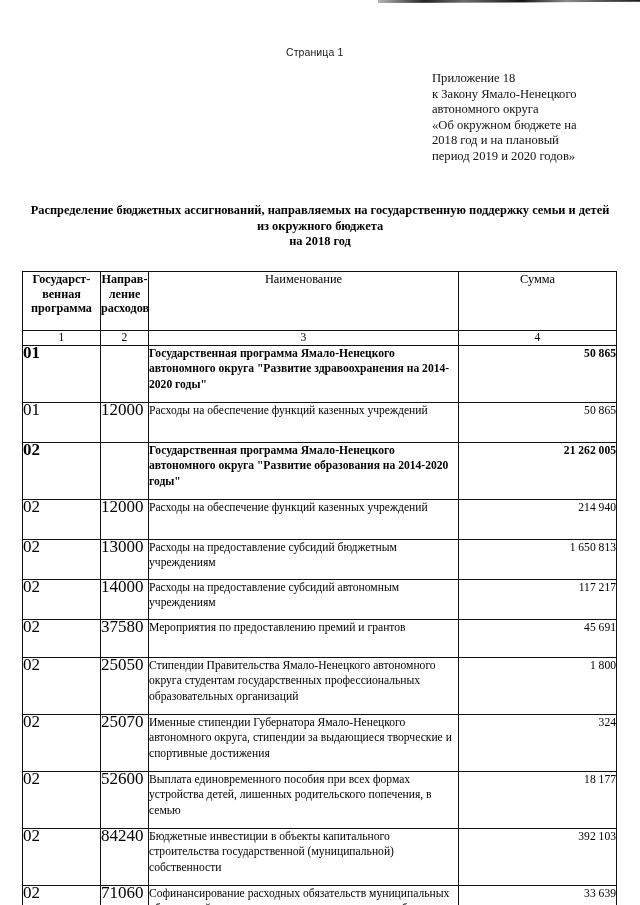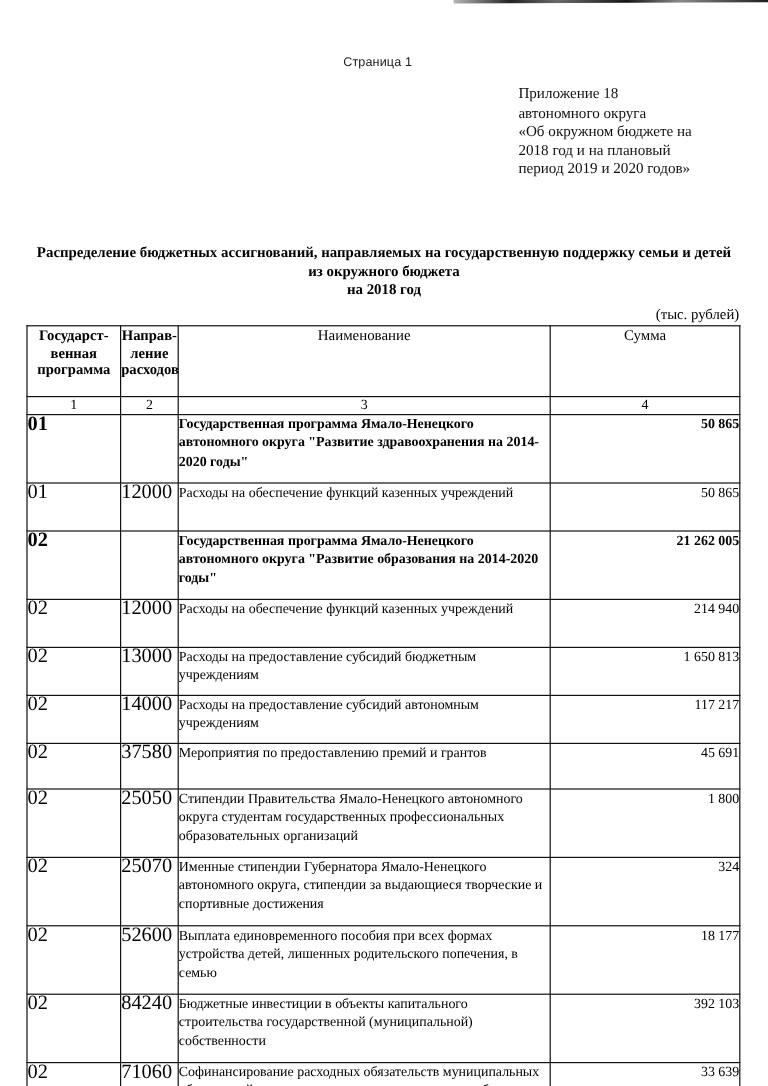--- a/index.html
+++ b/index.html
@@ -163,33 +163,33 @@
 <body>
 
 <div class="page">
 
   <div class="scan-edge"></div>
 
   <div class="page-label">Страница 1</div>
 
   <div class="appendix-block">
     <div class="app-line">Приложение 18</div>
+    <div class="app-line">к Закону Ямало-Ненецкого</div>
     <div class="app-line">автономного округа</div>
     <div class="app-line">«Об окружном бюджете на</div>
     <div class="app-line">2018 год и на плановый</div>
     <div class="app-line">период 2019 и 2020 годов»</div>
   </div>
 
   <div class="doc-title">
     <span class="t1">Распределение бюджетных ассигнований, направляемых на государственную поддержку семьи и детей</span>
     <span class="t2">из окружного бюджета</span>
     <span class="t3">на 2018 год</span>
   </div>
 
-  <div class="units">(тыс. рублей)</div>
 
   <table class="budget-table">
     <colgroup>
       <col class="c-prog">
       <col class="c-dir">
       <col class="c-name">
       <col class="c-sum">
     </colgroup>
     <thead>
       <tr>

